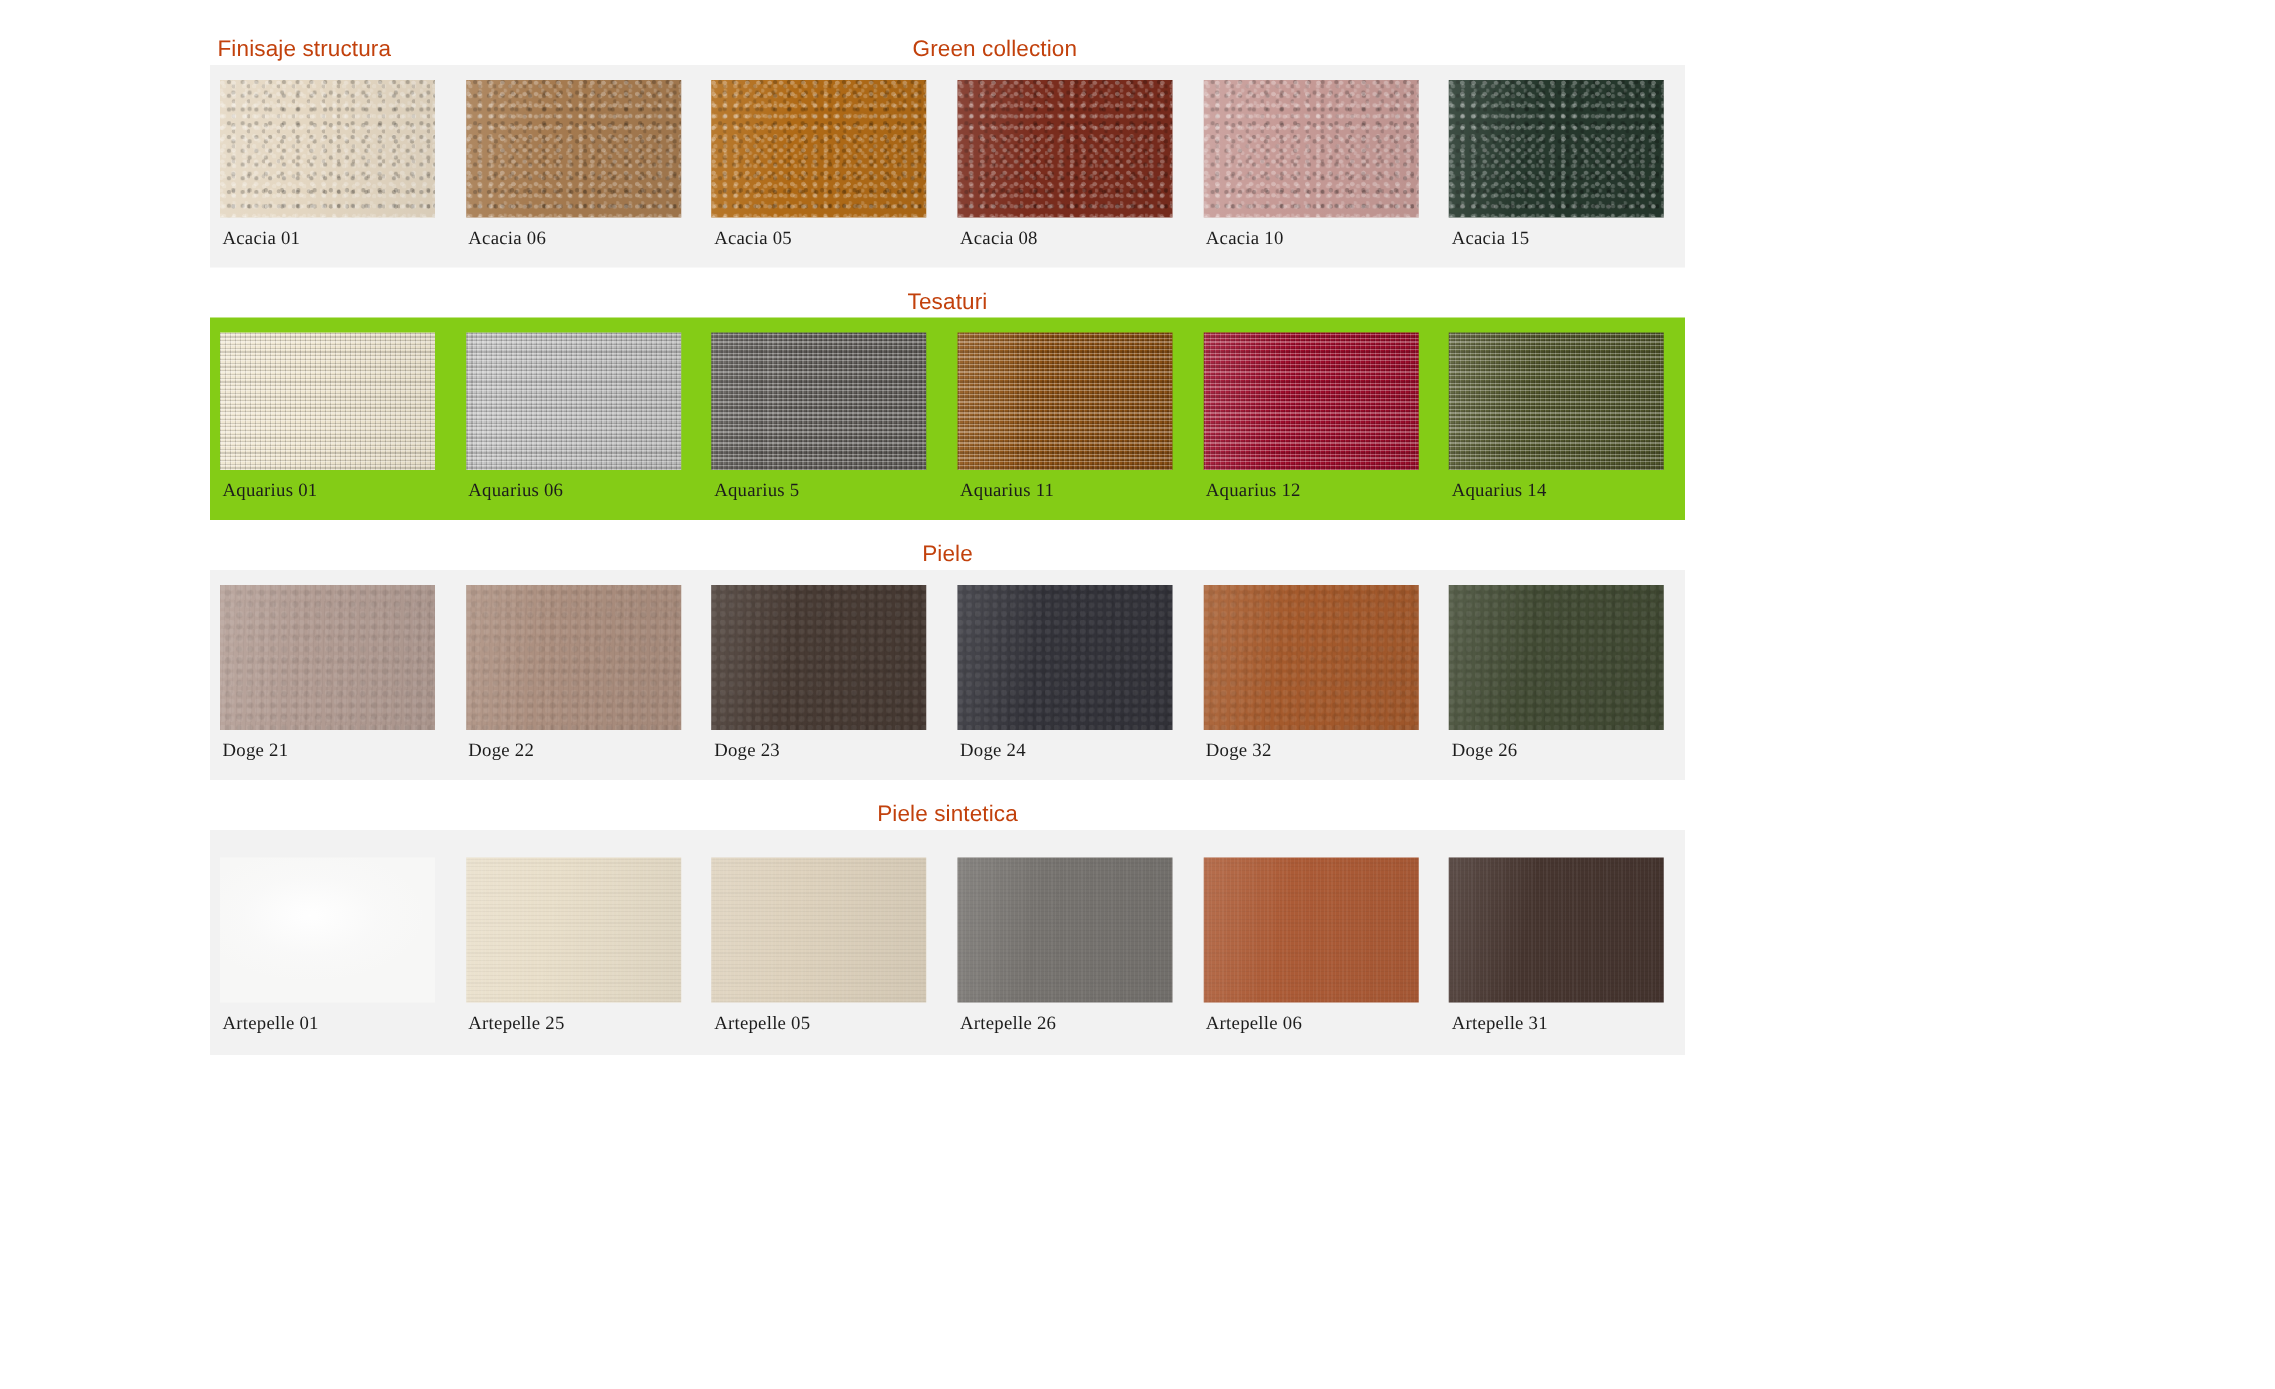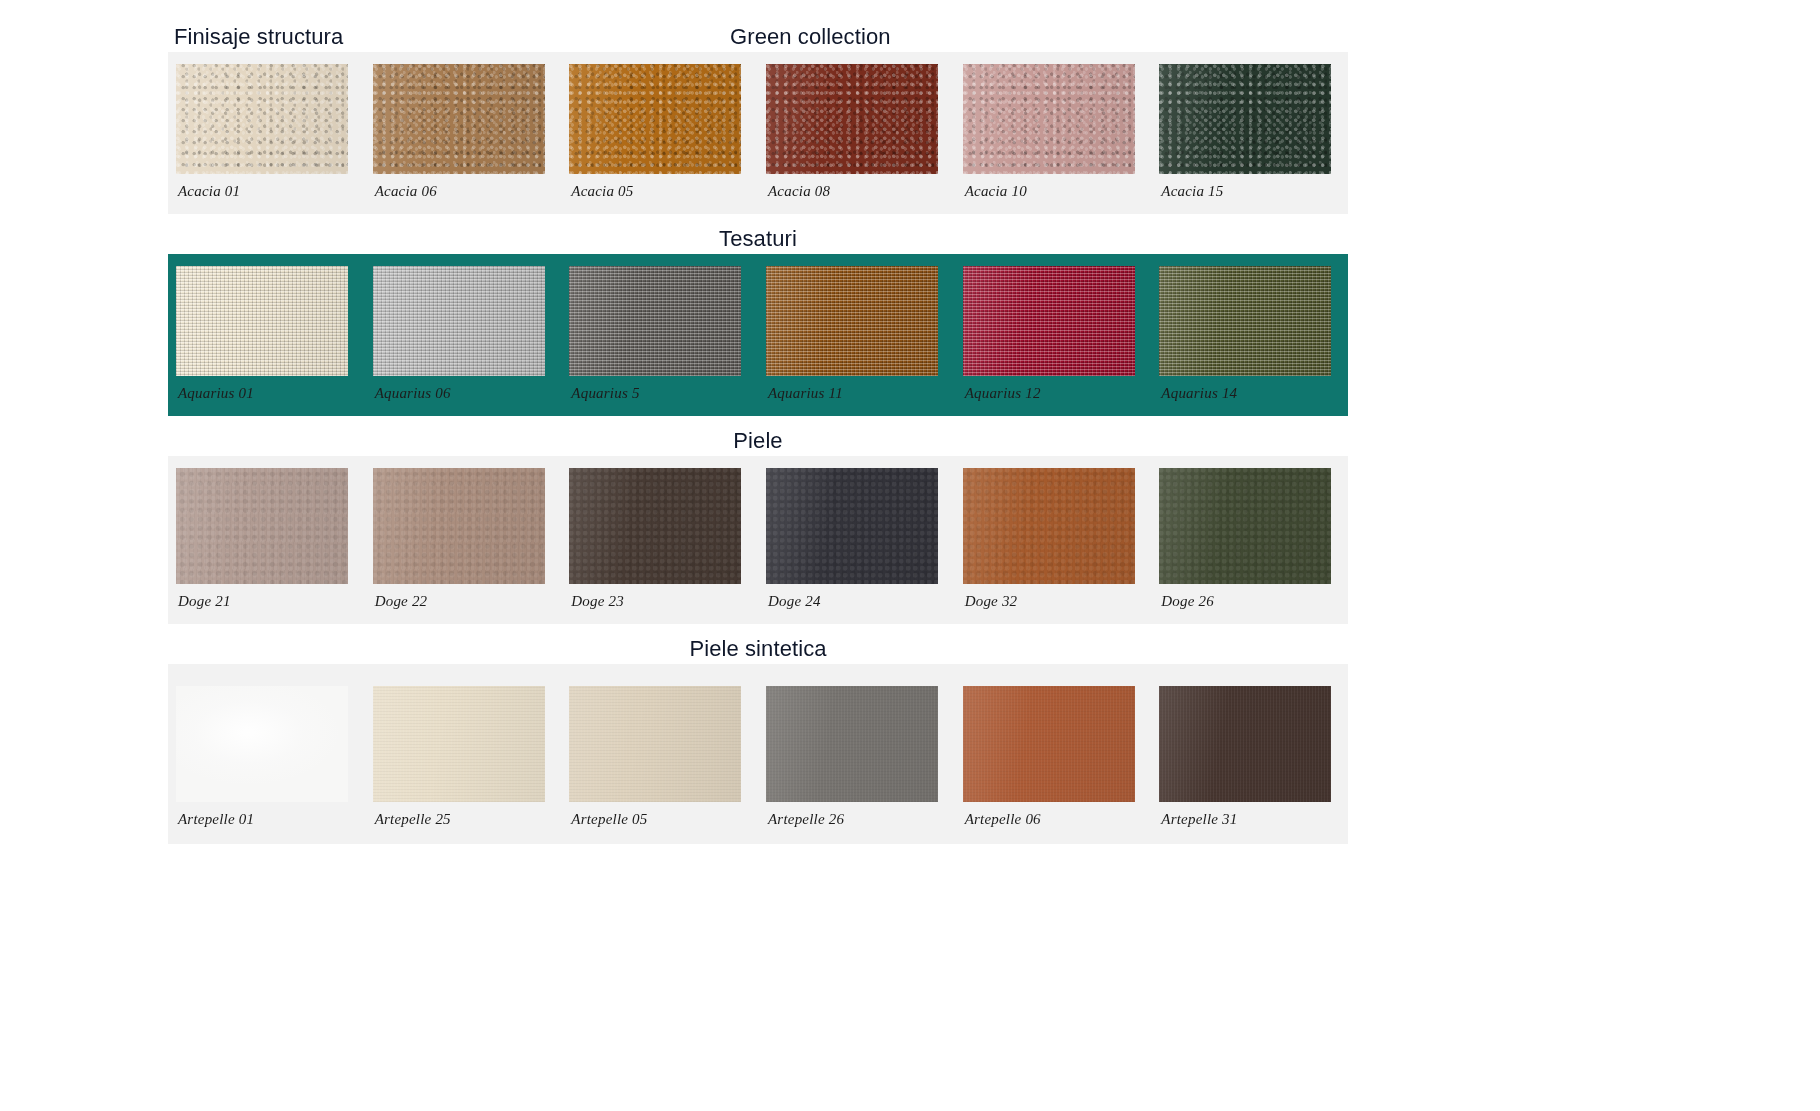--- a/index.html
+++ b/index.html
@@ -25,24 +25,24 @@
   }
 
   
   .heading-row {
     position: relative;
     height: 40px;
   }
   .heading {
     position: absolute;
     font-family: "Liberation Sans", sans-serif;
-    font-size: 22px;
+    font-size: 18px;
     font-weight: 400;
     letter-spacing: 0.1px;
-    color: #0f172a;
+    color: #c2410c;
     white-space: nowrap;
     bottom: 2px;
   }
   .heading.left  { left: 6px; }
   .heading.mid   { left: 50%; transform: translateX(-50%); }
 
   
   .band {
     background: #f2f2f2;
     padding: 12px 0 0 0;
@@ -50,21 +50,20 @@
     box-sizing: border-box;
   }
   .swatch-grid {
     display: grid;
     grid-template-columns: repeat(6, 1fr);
     column-gap: 0;
   }
   .cell {
     padding: 0 0 0 8px;
     box-sizing: border-box;
-    font-style: italic;
   }
   .swatch {
     width: 172px;
     height: 110px;
     position: relative;
     overflow: hidden;
     background-color: #cccccc;
   }
   .swatch.tall { height: 116px; }
 
@@ -182,21 +181,21 @@
         <div class="label">Acacia 15</div>
       </div>
 
     </div>
   </div>
 
   <div class="heading-row">
     <div class="heading mid">Tesaturi</div>
   </div>
 
-  <div class="band" style="background: #0f766e;">
+  <div class="band" style="background: #84cc16;">
     <div class="swatch-grid">
 
       <div class="cell">
         <div class="swatch" id="sw-1-0" style="background-color: rgb(239, 230, 208);">
           <div class="tex tex-weave"></div>
           <div class="sheen"></div>
         </div>
         <div class="label">Aquarius 01</div>
       </div>
 

